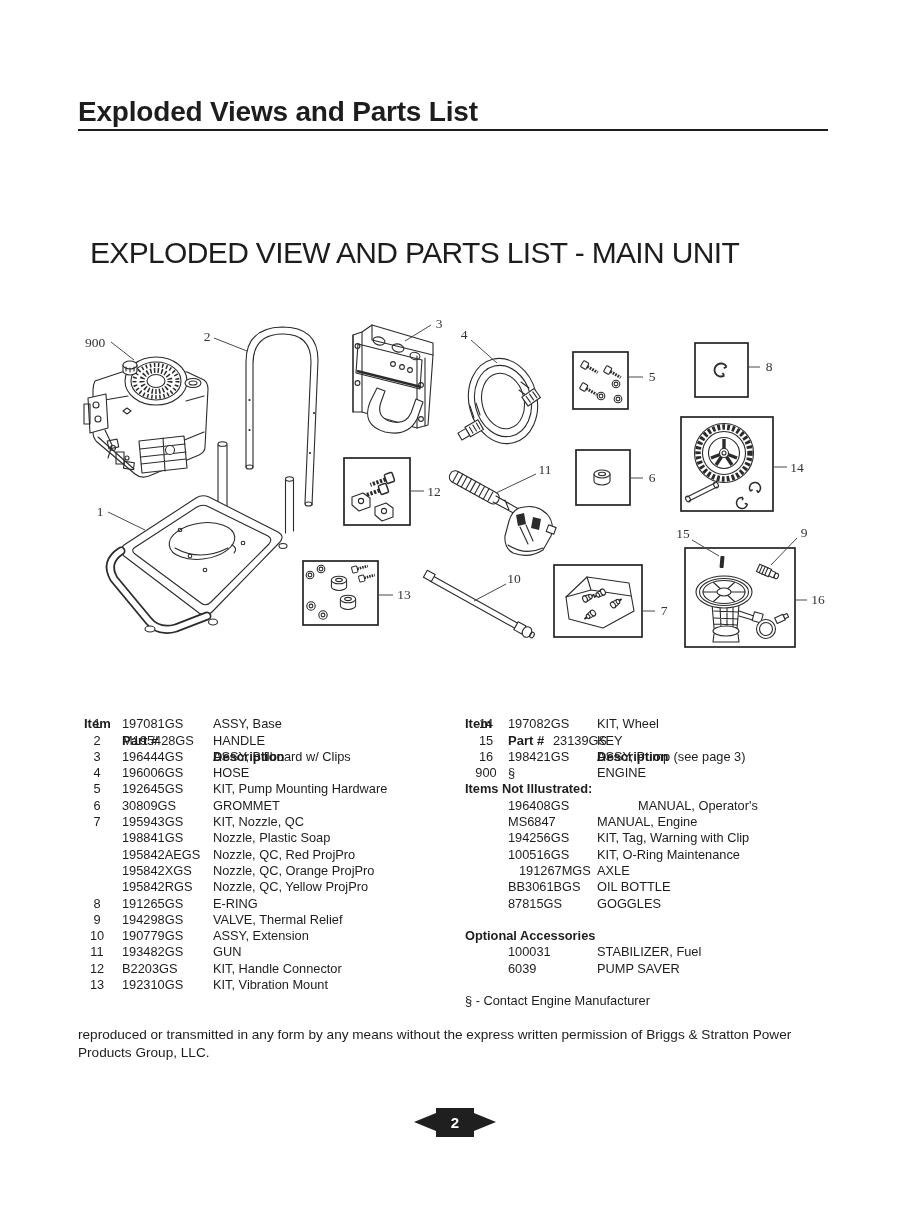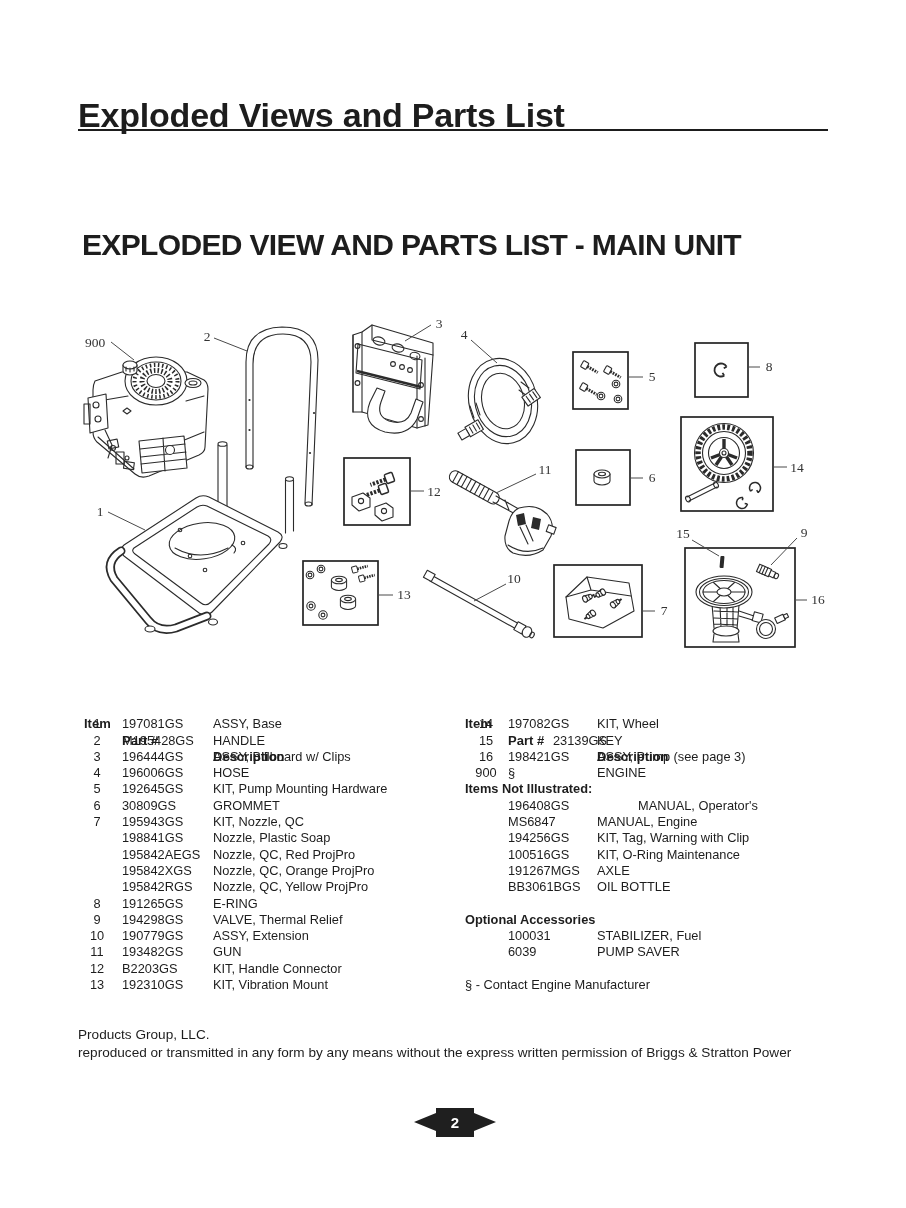--- a/index.html
+++ b/index.html
@@ -1,22 +1,22 @@
 <!DOCTYPE html>
 <html><head>
 <meta charset="utf-8">
 <style>
   html,body{margin:0;padding:0;background:#888;}
   .page{position:relative;width:906px;height:1208px;background:#ffffff;margin:0 auto;
         font-family:"Liberation Sans",sans-serif;color:#1d1d1d;overflow:hidden;}
-  .hdr-title{position:absolute;left:78px;top:96px;font-size:34px;font-weight:bold;
+  .hdr-title{position:absolute;left:78px;top:96px;font-size:28px;font-weight:bold;
              letter-spacing:-0.2px;white-space:nowrap;margin:0;text-align:right;}
   .hdr-rule{position:absolute;left:78px;top:129px;width:750px;height:2px;background:#1d1d1d;}
-  .sec-title{position:absolute;left:78px;top:224px;font-size:30px;font-weight:bold;
-             letter-spacing:-0.65px;white-space:nowrap;margin:4px;}
+  .sec-title{position:absolute;left:78px;top:224px;font-size:30px;font-weight:normal;
+             letter-spacing:-0.65px;white-space:nowrap;margin:12px;}
   .diagram-svg{position:absolute;left:0;top:314px;width:906px;height:350px;}
   .ln{fill:none;stroke:#2b2b2b;stroke-width:1.1;stroke-linecap:round;stroke-linejoin:round;}
   .lnw{fill:#ffffff;stroke:#2b2b2b;stroke-width:1.1;stroke-linecap:round;stroke-linejoin:round;}
   .box{fill:none;stroke:#242424;stroke-width:1.7;}
   .dk{fill:#2b2b2b;stroke:none;}
   .ldr{stroke:#4a4a4a;stroke-width:1;fill:none;}
   .cal{font-family:"Liberation Serif",serif;font-size:13.5px;fill:#333;}
   .tbl{position:absolute;top:700px;}
   .tbl-left{left:84px;width:378px;}
   .tbl-right{left:465px;width:385px;}
@@ -388,34 +388,35 @@
     <div>
         <div class="trow"><span class="titem" style="width: 42px;">14</span><span class="tpart" style="left: 43px;">197082GS</span><span class="tdesc" style="left: 132px;">KIT, Wheel</span></div>
         <div class="trow"><span class="titem" style="width: 42px;">15</span><span class="tpart" style="left: 43px; margin-left: 45px;">23139GS</span><span class="tdesc" style="left: 132px;">KEY</span></div>
         <div class="trow"><span class="titem" style="width: 42px;">16</span><span class="tpart" style="left: 43px;">198421GS</span><span class="tdesc" style="left: 132px;">ASSY, Pump (see page 3)</span></div>
         <div class="trow"><span class="titem" style="width: 42px;">900</span><span class="tpart" style="left: 43px;">§</span><span class="tdesc" style="left: 132px;">ENGINE</span></div>
         <div class="tsection">Items Not Illustrated:</div>
         <div class="trow"><span class="titem" style="width: 42px;"></span><span class="tpart" style="left: 43px;">196408GS</span><span class="tdesc" style="left: 132px; margin-left: 41px;">MANUAL, Operator's</span></div>
         <div class="trow"><span class="titem" style="width: 42px;"></span><span class="tpart" style="left: 43px;">MS6847</span><span class="tdesc" style="left: 132px;">MANUAL, Engine</span></div>
         <div class="trow"><span class="titem" style="width: 42px;"></span><span class="tpart" style="left: 43px;">194256GS</span><span class="tdesc" style="left: 132px;">KIT, Tag, Warning with Clip</span></div>
         <div class="trow"><span class="titem" style="width: 42px;"></span><span class="tpart" style="left: 43px;">100516GS</span><span class="tdesc" style="left: 132px;">KIT, O-Ring Maintenance</span></div>
-        <div class="trow"><span class="titem" style="width: 42px;"></span><span class="tpart" style="left: 43px; text-align: center;">191267MGS</span><span class="tdesc" style="left: 132px;">AXLE</span></div>
+        <div class="trow"><span class="titem" style="width: 42px;"></span><span class="tpart" style="left: 54px; text-align: center;">191267MGS</span><span class="tdesc" style="left: 132px;">AXLE</span></div>
         <div class="trow"><span class="titem" style="width: 42px;"></span><span class="tpart" style="left: 43px;">BB3061BGS</span><span class="tdesc" style="left: 132px;">OIL BOTTLE</span></div>
+        <div class="trow"><span class="titem" style="width: 42px;"></span><span class="tpart" style="left: 43px;">87815GS</span><span class="tdesc" style="left: 132px;">GOGGLES</span></div>
         <div class="tblank"></div>
         <div class="tsection">Optional Accessories</div>
         <div class="trow"><span class="titem" style="width: 42px;"></span><span class="tpart" style="left: 43px;">100031</span><span class="tdesc" style="left: 132px;">STABILIZER, Fuel</span></div>
         <div class="trow"><span class="titem" style="width: 42px;"></span><span class="tpart" style="left: 43px;">6039</span><span class="tdesc" style="left: 132px;">PUMP SAVER</span></div>
         <div class="tblank"></div>
         <div class="tnote">§ - Contact Engine Manufacturer</div>
       </div>
   </div>
 
   <div class="copyright">
+    <div>reproduced or transmitted in any form by any means without the express written permission of Briggs &amp; Stratton Power</div>
     <div>Products Group, LLC.</div>
-    <div>reproduced or transmitted in any form by any means without the express written permission of Briggs &amp; Stratton Power</div>
   </div>
 
   <svg class="badge-svg" viewBox="405 1102 100 42">
     <polygon fill="#1f1f1f" points="414,1122 436,1113 436,1108 474,1108 474,1113 496,1122 474,1131 474,1137 436,1137 436,1131"></polygon>
     <text class="badge-num" x="455" y="1128" text-anchor="middle">2</text>
   </svg>
 
 </div>
 
 </body></html>

